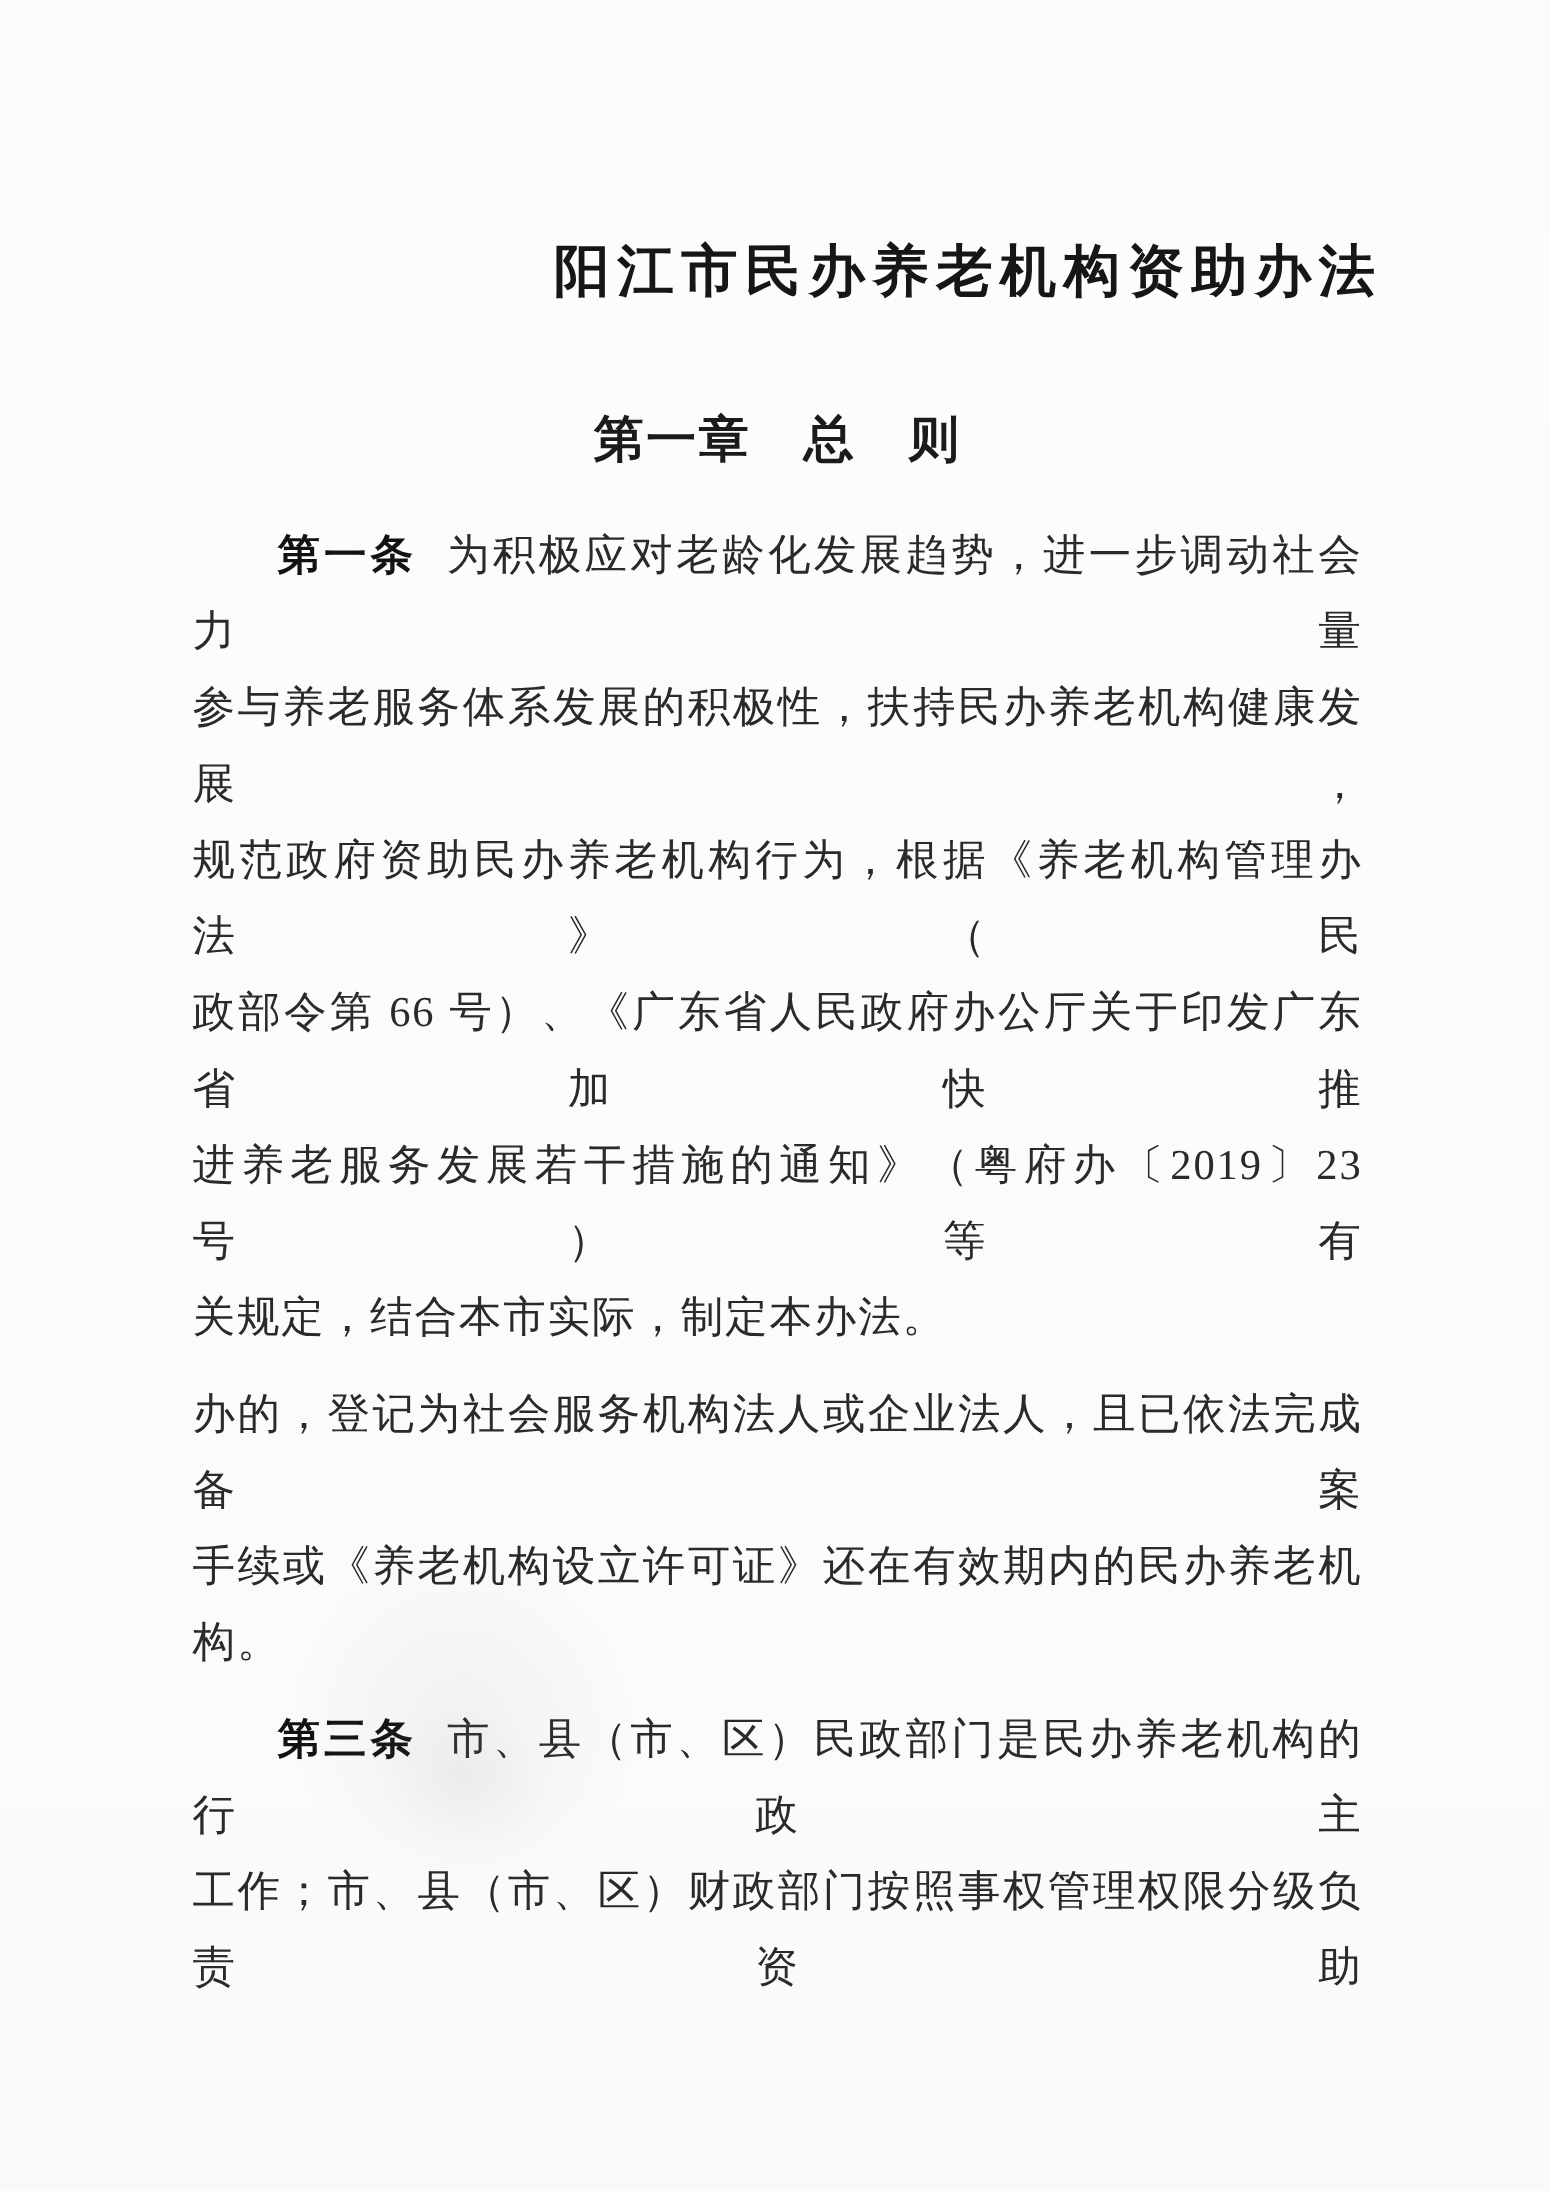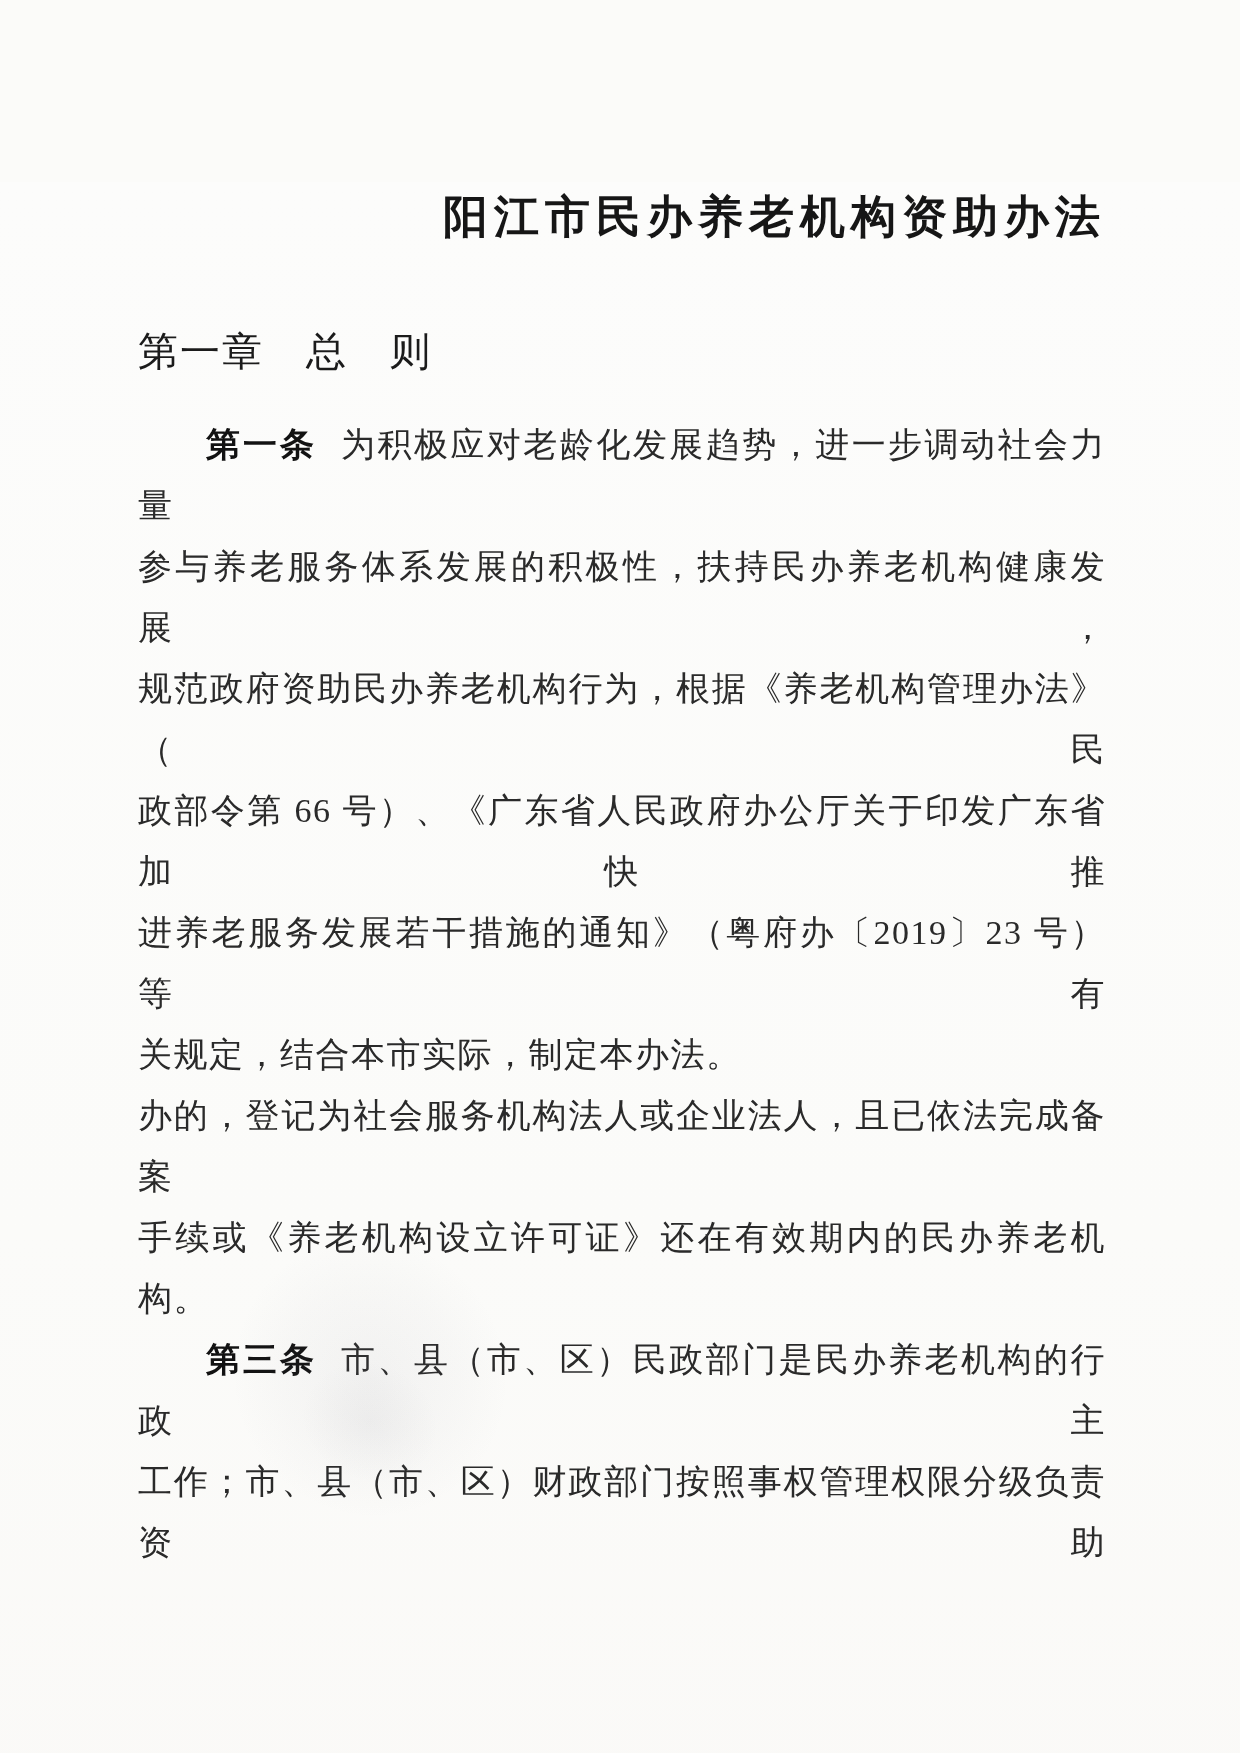--- a/index.html
+++ b/index.html
@@ -30,28 +30,29 @@
     text-align: right;
     font-size: 45px;
     line-height: 70px;
     font-weight: 700;
     font-family: "Liberation Sans", "DejaVu Sans", sans-serif;
     letter-spacing: 6px;
     color: #161616;
   }
   .chapter-heading {
     margin: 72px 0 34px 0;
+    text-align: center;
     font-size: 40px;
     line-height: 56px;
-    font-weight: 400;
+    font-weight: 700;
     letter-spacing: 2px;
     color: #1b1b1b;
   }
   .para {
-    margin: 0;
+    margin: 16px;
   }
   .line {
     font-size: 34px;
     line-height: 61px;
     letter-spacing: 1.5px;
     text-align: justify;
     text-align-last: justify;
     color: #2a2a2a;
   }
   .line.para-start {

